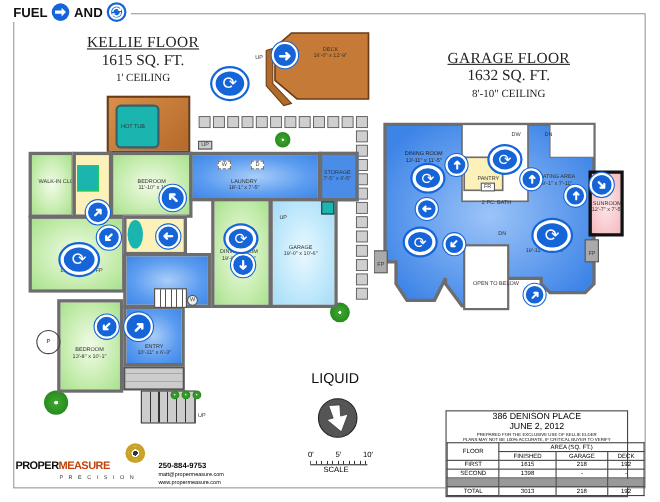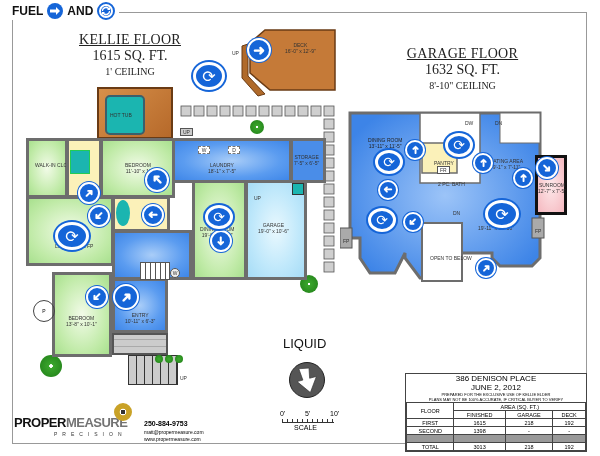--- a/index.html
+++ b/index.html
@@ -19,21 +19,21 @@
   .yellow{background:#fbf1b9;}
   .pink{background:radial-gradient(ellipse at center,#fde8ea 0%,#f5b8bf 100%);}
   .wood{background:linear-gradient(135deg,#d7904a,#b6692a);border:2px solid #6a3b14;}
   .lbl{position:absolute;font-size:5px;color:#333;text-align:center;line-height:6px;white-space:nowrap;}
   .nav{position:absolute;border-radius:50%;background:#1565d8;border:2px solid #fff;box-shadow:0 0 0 1px #1565d8;display:flex;align-items:center;justify-content:center;color:#fff;font-weight:bold;box-sizing:border-box;}
   .pano{position:absolute;border-radius:50%;background:#1565d8;border:3px solid #fff;box-shadow:0 0 0 2px #1565d8;display:flex;align-items:center;justify-content:center;color:#fff;box-sizing:border-box;}
   .tree{position:absolute;border-radius:50%;background:radial-gradient(circle,#fff 0 10%,#3aa52c 12%,#1f7d17 100%);}
   .compass{position:absolute;border-radius:50%;background:#555;border:1px solid #222;}
   table.area{border-collapse:collapse;font-size:5.5px;width:180px;}
   table.area td,table.area th{border:1px solid #444;text-align:center;padding:0 1px;height:7px;font-weight:normal;}
-  .logo{position:absolute;font-weight:bold;font-size:13px;letter-spacing:-.5px;}
+  .logo{position:absolute;font-weight:bold;font-size:10px;letter-spacing:-.5px;}
 </style>
 </head>
 <body>
 
 <div class="frame"></div>
 
 <div class="header">
   <span>FUEL</span>
   <span class="hicon"><svg width="16" height="16" viewBox="0 0 16 16">
         <path d="M3 6.5h6V4l4 4-4 4V9.5H3z" fill="#fff"></path>
@@ -214,21 +214,21 @@
 </div>
 
 <div style="position:absolute;left:280px;top:410px;width:60px;">
   <div style="position:absolute;left:0;top:0;font-size:7px;">0'</div>
   <div style="position:absolute;left:25px;top:0;font-size:7px;">5'</div>
   <div style="position:absolute;left:50px;top:0;font-size:7px;">10'</div>
   <div style="position:absolute;left:2px;top:9px;width:52px;height:3px;border-bottom:1px solid #333;background:repeating-linear-gradient(90deg,#333 0 1px,transparent 1px 5px);"></div>
   <div style="position:absolute;left:14px;top:14px;font-size:7px;">SCALE</div>
 </div>
 
-<div style="position:absolute;left:405px;top:373px;width:182px;border:1px solid #444;box-sizing:border-box;background:#fff;">
+<div style="position:absolute;left:405px;top:373px;width:166px;border:1px solid #444;box-sizing:border-box;background:#fff;">
   <div style="text-align:center;font-size:8px;line-height:9px;">386 DENISON PLACE</div>
   <div style="text-align:center;font-size:8px;line-height:9px;">JUNE 2, 2012</div>
   <div style="text-align:center;font-size:4px;line-height:5px;">PREPARED FOR THE EXCLUSIVE USE OF KELLIE ELDER</div>
   <div style="text-align:center;font-size:4px;line-height:5px;">PLANS MAY NOT BE 100% ACCURATE, IF CRITICAL BUYER TO VERIFY</div>
   <table class="area">
     <tbody>
         <tr>
       <td rowspan="2">FLOOR</td>
       <td colspan="3">AREA (SQ. FT.)</td>
     </tr>
@@ -259,19 +259,19 @@
       <td>TOTAL</td>
           <td>3013</td>
           <td>218</td>
           <td>192</td>
     </tr>
   </tbody>
     </table>
 </div>
 
 <div style="position:absolute;left:14px;top:413px;">
-  <span class="logo" style="position:relative;color:#111;">PROPER</span><span class="logo" style="position:relative;color:#737373;">MEASURE</span>
+  <span class="logo" style="position:relative;color:#111;">PROPER</span><span class="logo" style="position:relative;color:#c2410c;">MEASURE</span>
   <div style="font-size:5px;letter-spacing:5px;color:#333;margin-left:40px;">PRECISION</div>
 </div>
 <div style="position:absolute;left:114px;top:403px;width:18px;height:18px;border-radius:50%;border:3px solid #c9a227;box-sizing:border-box;background:radial-gradient(circle,#333 0 25%,#fff 27% 40%,#c9a227 42%);"></div>
 <div style="position:absolute;left:144px;top:420px;font-size:7px;font-weight:bold;">250-884-9753</div>
 <div style="position:absolute;left:144px;top:429px;font-size:5px;">matt@propermeasure.com</div>
 <div style="position:absolute;left:144px;top:436px;font-size:5px;">www.propermeasure.com</div>
 
 </body></html>

